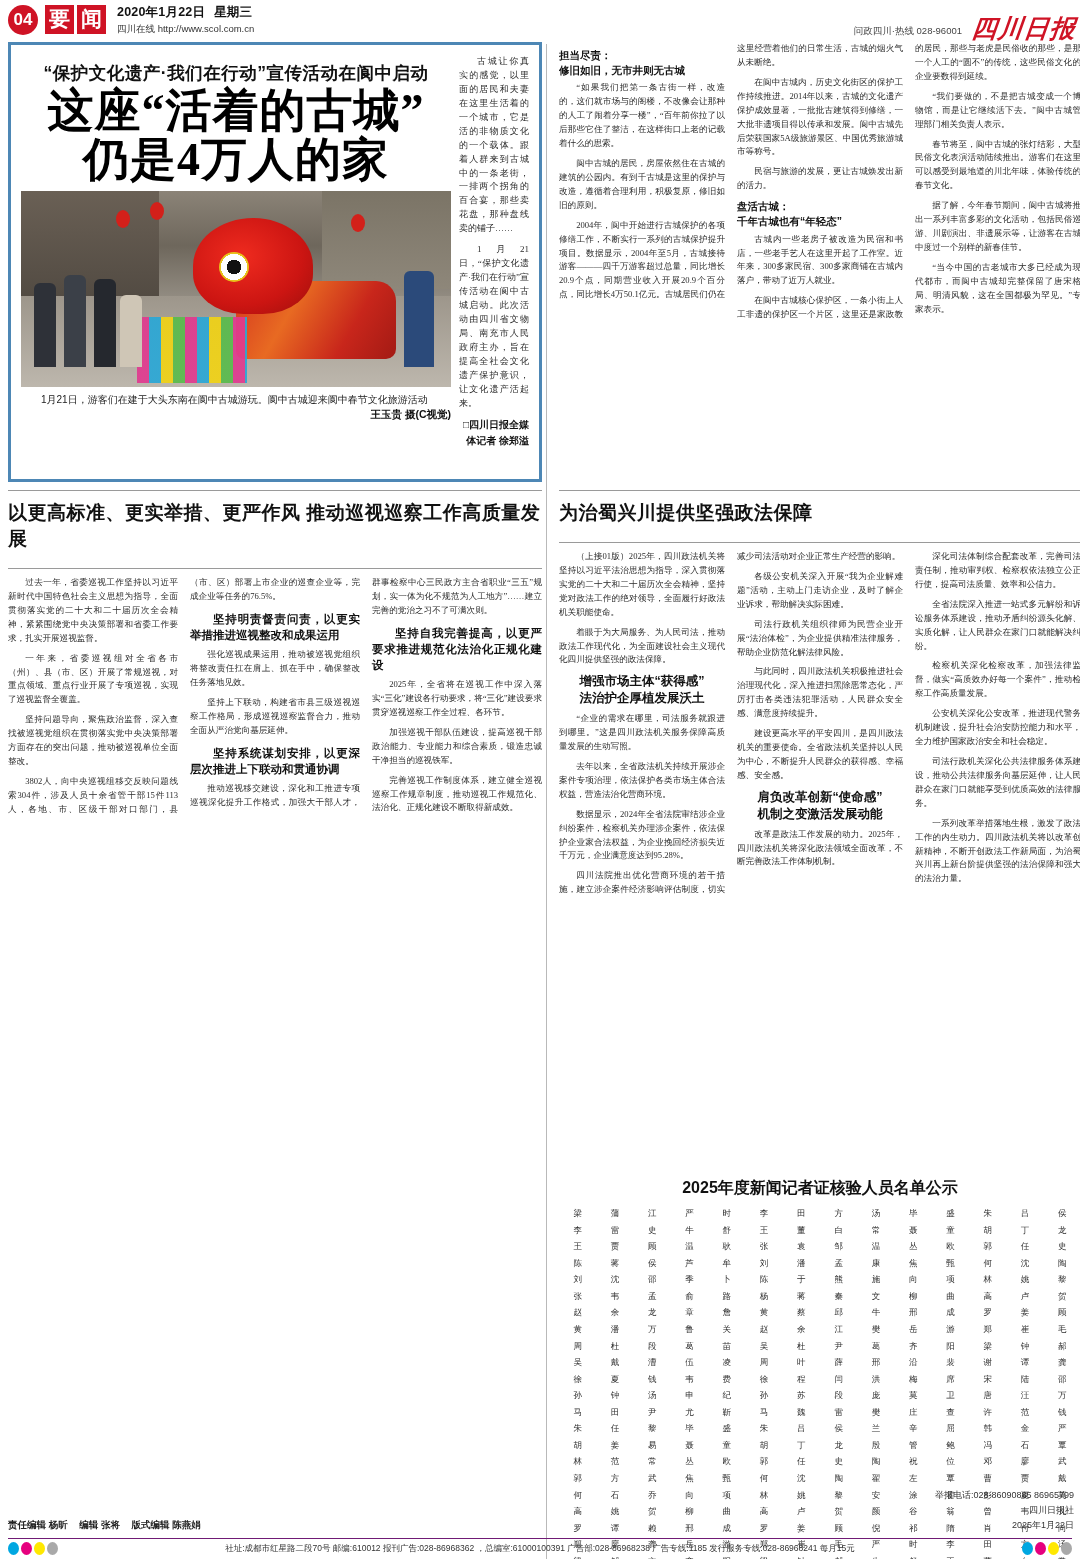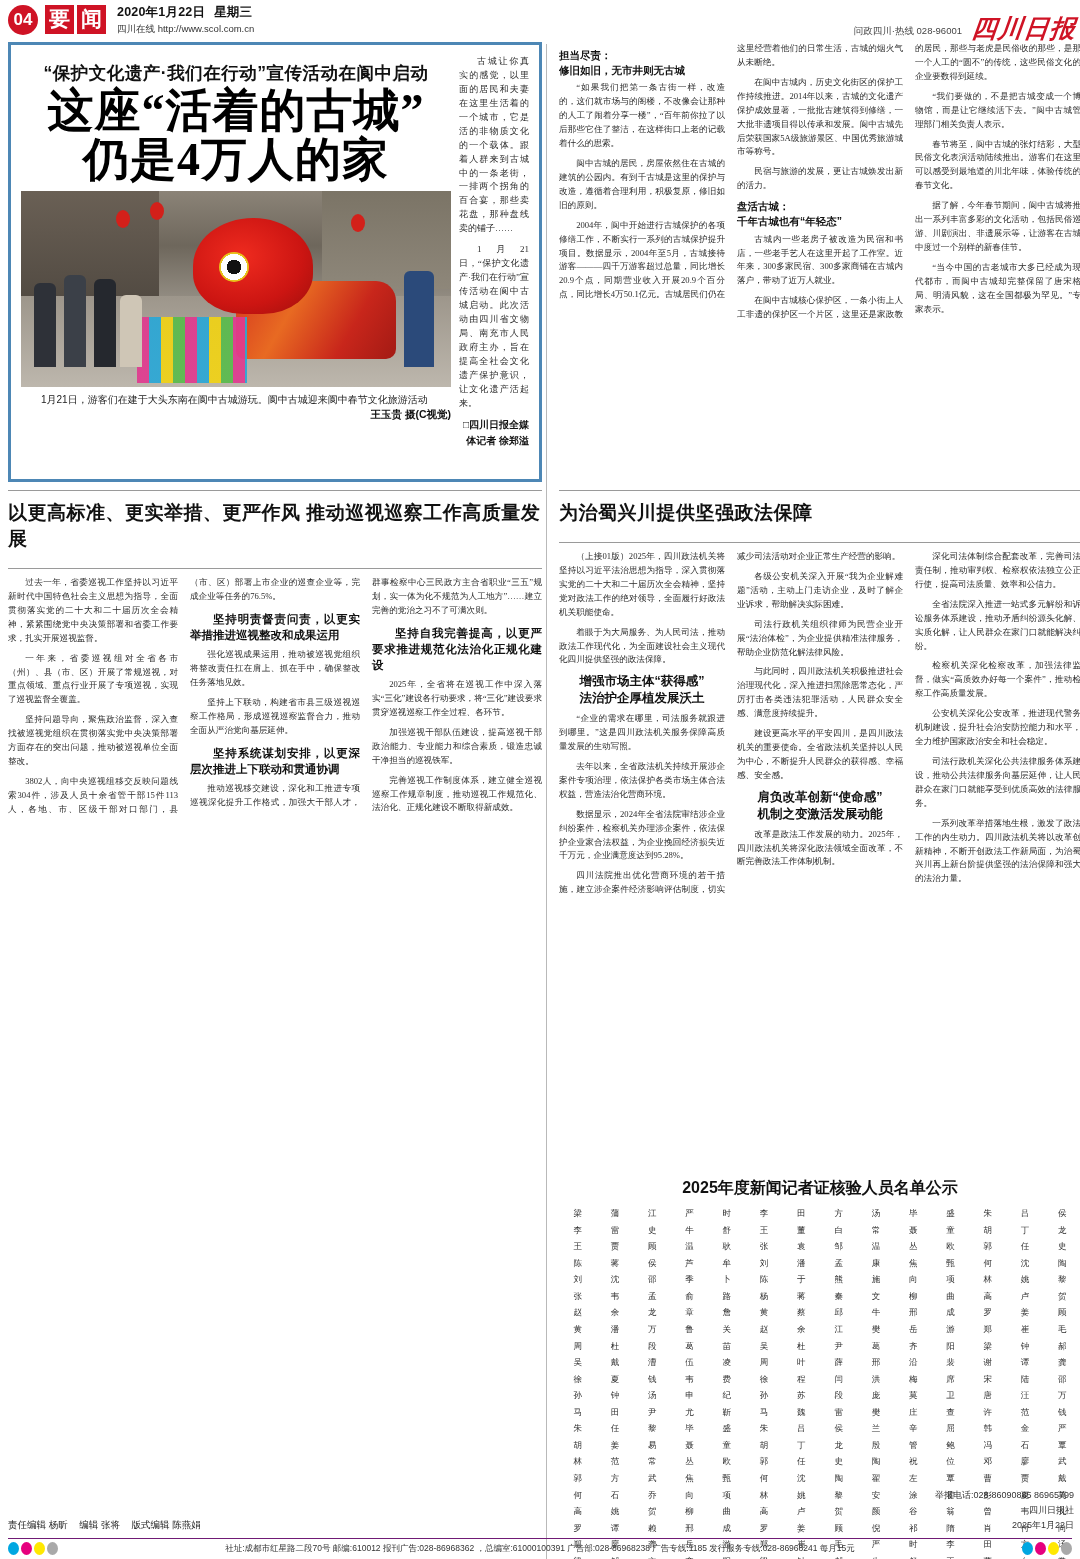--- a/index.html
+++ b/index.html
@@ -323,21 +323,21 @@
   
   .footer {
     position: absolute;
     left: 0; right: 0; bottom: 0;
     padding: 0 8px 4px 8px;
     box-sizing: border-box;
   }
   .foot-credits {
     font-family: "Liberation Sans", sans-serif;
     font-size: 9.5px;
-    font-weight: normal;
+    font-weight: bold;
     color: #222;
     padding: 4px 0 6px 0;
   }
   .foot-credits span { margin-right: 9px; }
   .foot-right {
     position: absolute;
     right: 6px;
     bottom: 26px;
     text-align: right;
     font-family: Liberation Sans, sans-serif;

